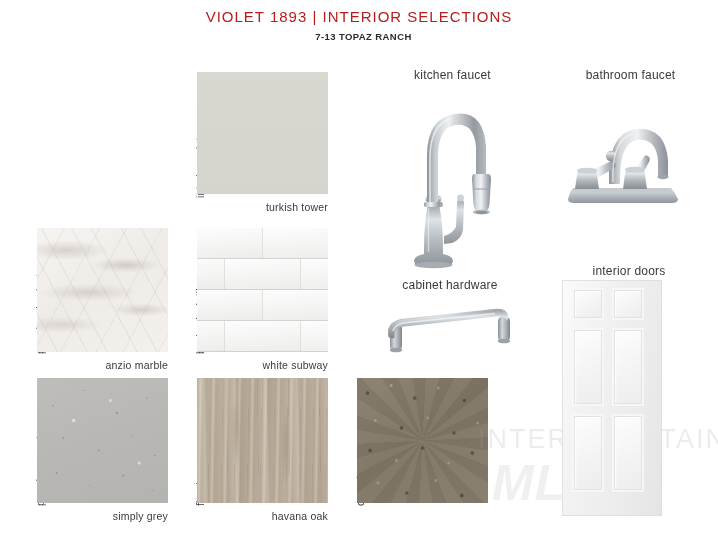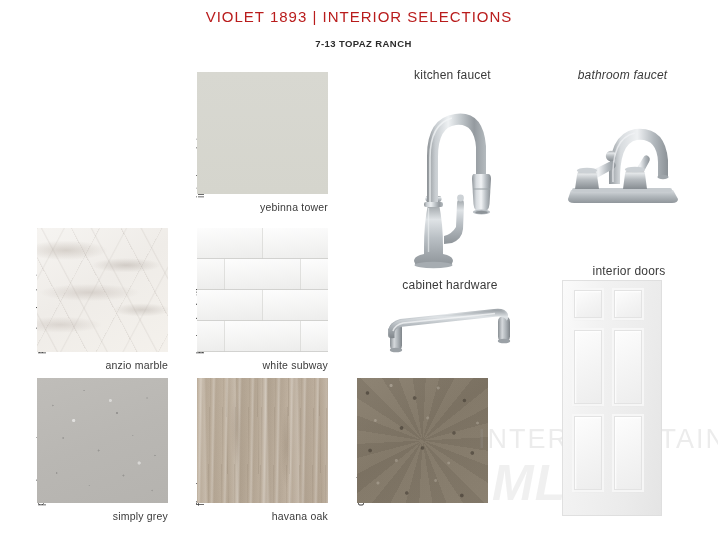--- a/index.html
+++ b/index.html
@@ -14,21 +14,21 @@
   .board{position:absolute;inset:0;}
 
   
   .header{position:absolute;left:0;top:6px;width:718px;text-align:center;}
   .title{
     font-size:15px;letter-spacing:1.0px;font-weight:400;color:#b91c1c;
     line-height:22px;white-space:nowrap;
   }
   .subtitle{
     font-size:9.5px;font-weight:700;letter-spacing:0.4px;color:#2b2b2b;
-    line-height:13px;margin-top:9px;padding-left:9px;
+    line-height:13px;margin-top:2px;padding-left:9px;
   }
 
   
   .cell{position:absolute;}
   .vlabel{
     position:absolute;
     font-size:10.5px;color:#3a3a3a;letter-spacing:.2px;
     writing-mode:vertical-rl;transform:rotate(180deg);
     white-space:nowrap;
     text-align:left;
@@ -185,21 +185,21 @@
 
   <div class="header">
     <div class="title">VIOLET 1893 | INTERIOR SELECTIONS</div>
     <div class="subtitle">7-13 TOPAZ RANCH</div>
   </div>
 
 
   <div class="cell" style="left:176px;top:64px;width:160px;height:152px;">
     <div class="vlabel" style="left:18px;top:38px;height:96px;">interior paint</div>
     <div class="swatch tex-paint" style="left:21px;top:8px;width:131px;height:122px;"></div>
-    <div class="caption" style="left:0;top:137px;width:152px;">yebinna tower</div>
+    <div class="caption" style="left:0;top:137px;width:152px;">turkish tower</div>
   </div>
 
   <div class="cell" style="left:16px;top:220px;width:160px;height:152px;">
     <div class="vlabel" style="left:18px;top:22px;height:112px;">premium laminate</div>
     <div class="swatch tex-marble" style="left:21px;top:8px;width:131px;height:124px;"></div>
     <div class="caption" style="left:0;top:139px;width:152px;">anzio marble</div>
   </div>
 
   <div class="cell" style="left:16px;top:370px;width:160px;height:155px;">
     <div class="vlabel" style="left:18px;top:26px;height:110px;">premium quartz</div>
@@ -295,21 +295,21 @@
         <ellipse cx="87.5" cy="128" rx="8.6" ry="2.6" fill="#b9bfc4"></ellipse>
         <ellipse cx="87.5" cy="128.4" rx="6.2" ry="1.7" fill="#8d9398"></ellipse>
 
         <path d="M36 118 L36 74 Q36 40 58 34" stroke="#f3f5f7" stroke-width="1.6" fill="none" opacity=".75"></path>
         <path d="M34.5 168 L34.5 124" stroke="#f0f3f5" stroke-width="1.4" fill="none" opacity=".6"></path>
       </svg>
     </div>
   </div>
 
   <div class="cell" style="left:535px;top:68px;width:175px;height:140px;">
-    <div class="toplabel" style="left:0;top:0;font-style:italic;">bathroom faucet</div>
+    <div class="toplabel" style="left:8px;top:0;">bathroom faucet</div>
     <div class="photo" style="left:12px;top:18px;width:152px;height:120px;">
       <svg width="152" height="120" viewBox="0 0 152 120" xmlns="http://www.w3.org/2000/svg">
         <defs>
           <linearGradient id="bfSteel" x1="0" y1="0" x2="0" y2="1">
             <stop offset="0%" stop-color="#a9aeb2"></stop>
             <stop offset="22%" stop-color="#e3e6e8"></stop>
             <stop offset="52%" stop-color="#b6bbbf"></stop>
             <stop offset="100%" stop-color="#878d92"></stop>
           </linearGradient>
           <linearGradient id="bfSteelH" x1="0" y1="0" x2="1" y2="0">

